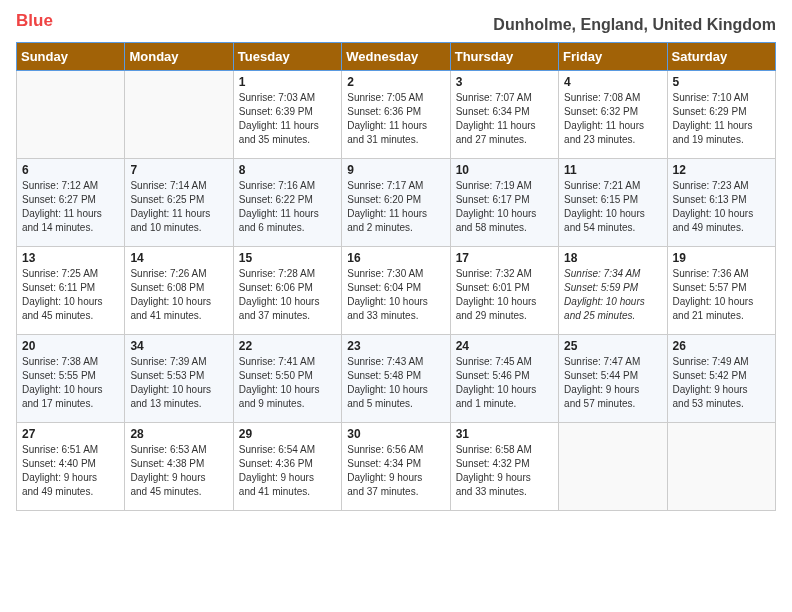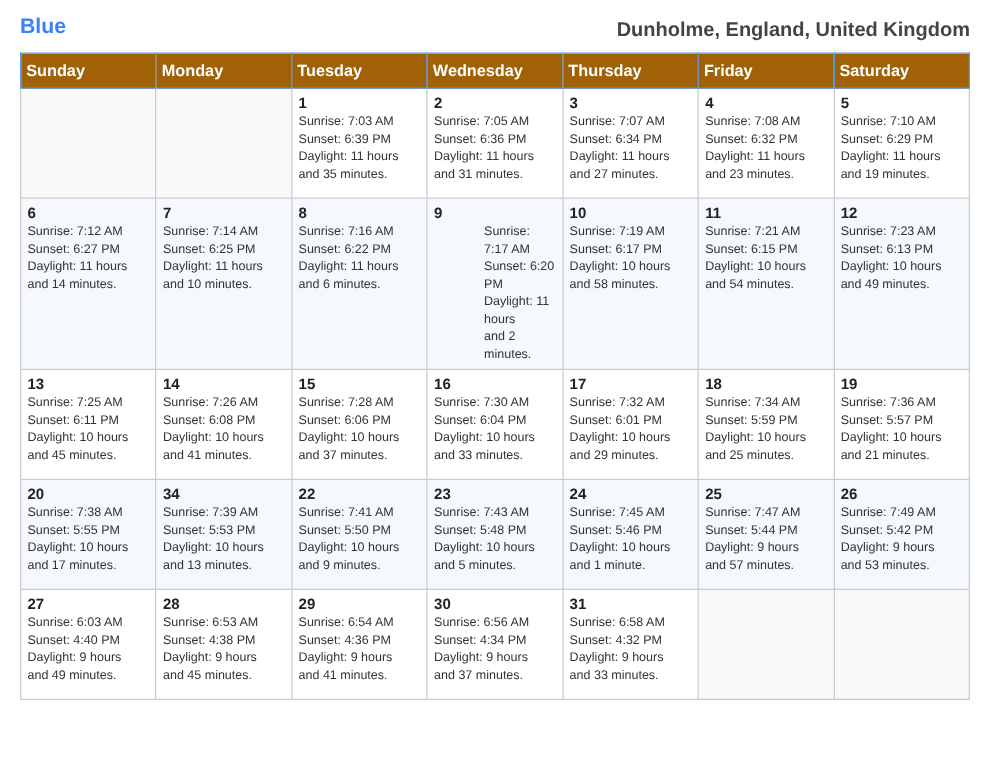--- a/index.html
+++ b/index.html
@@ -81,21 +81,21 @@
       background: #f9f9f9 !important;
     }
     .calendar thead th:first-child { width: 107px; }
   </style>
 </head>
 <body>
 
 <div class="header-section">
   <div class="logo">
     <div style="display:flex; flex-direction:column; align-items:flex-start; line-height:1.1;">
-      <span style="font-size:17px; font-weight:bold; color:#3b82f6; margin-top:-4px;">Blue</span>
+      <span style="font-size:17px; font-weight:bold; color:#ef4444; margin-top:-4px;">Blue</span>
     </div>
   </div>
   <div class="title-block">
     <div class="location">Dunholme, England, United Kingdom</div>
   </div>
 </div>
 
 <table class="calendar">
   <thead>
     <tr>
@@ -165,21 +165,21 @@
         </td>
         <td>
           <span class="day-number">8</span>
           <div class="cell-content" style="white-space: pre-line;">Sunrise: 7:16 AM
 Sunset: 6:22 PM
 Daylight: 11 hours
 and 6 minutes.</div>
         </td>
         <td>
           <span class="day-number">9</span>
-          <div class="cell-content" style="white-space: pre-line; margin-left: 40px;">Sunrise: 7:17 AM
+          <div class="cell-content" style="white-space: pre-line;">Sunrise: 7:17 AM
 Sunset: 6:20 PM
 Daylight: 11 hours
 and 2 minutes.</div>
         </td>
         <td>
           <span class="day-number">10</span>
           <div class="cell-content" style="white-space: pre-line;">Sunrise: 7:19 AM
 Sunset: 6:17 PM
 Daylight: 10 hours
 and 58 minutes.</div>
@@ -230,21 +230,21 @@
         </td>
         <td>
           <span class="day-number">17</span>
           <div class="cell-content" style="white-space: pre-line;">Sunrise: 7:32 AM
 Sunset: 6:01 PM
 Daylight: 10 hours
 and 29 minutes.</div>
         </td>
         <td>
           <span class="day-number">18</span>
-          <div class="cell-content" style="white-space: pre-line;">Sunrise: 7:34 AM
+          <div class="cell-content" style="white-space: pre-line; font-style: italic;">Sunrise: 7:34 AM
 Sunset: 5:59 PM
 Daylight: 10 hours
 and 25 minutes.</div>
         </td>
         <td>
           <span class="day-number">19</span>
           <div class="cell-content" style="white-space: pre-line;">Sunrise: 7:36 AM
 Sunset: 5:57 PM
 Daylight: 10 hours
 and 21 minutes.</div>
@@ -297,21 +297,21 @@
           <span class="day-number">26</span>
           <div class="cell-content" style="white-space: pre-line;">Sunrise: 7:49 AM
 Sunset: 5:42 PM
 Daylight: 9 hours
 and 53 minutes.</div>
         </td>
       </tr>
       <tr>
         <td>
           <span class="day-number">27</span>
-          <div class="cell-content" style="white-space: pre-line;">Sunrise: 6:03 AM
+          <div class="cell-content" style="white-space: pre-line;">Sunrise: 6:51 AM
 Sunset: 4:40 PM
 Daylight: 9 hours
 and 49 minutes.</div>
         </td>
         <td>
           <span class="day-number">28</span>
           <div class="cell-content" style="white-space: pre-line;">Sunrise: 6:53 AM
 Sunset: 4:38 PM
 Daylight: 9 hours
 and 45 minutes.</div>

